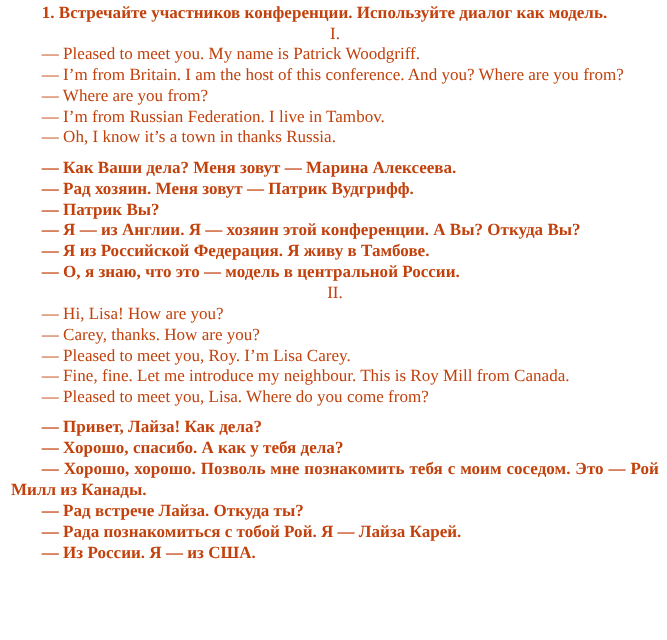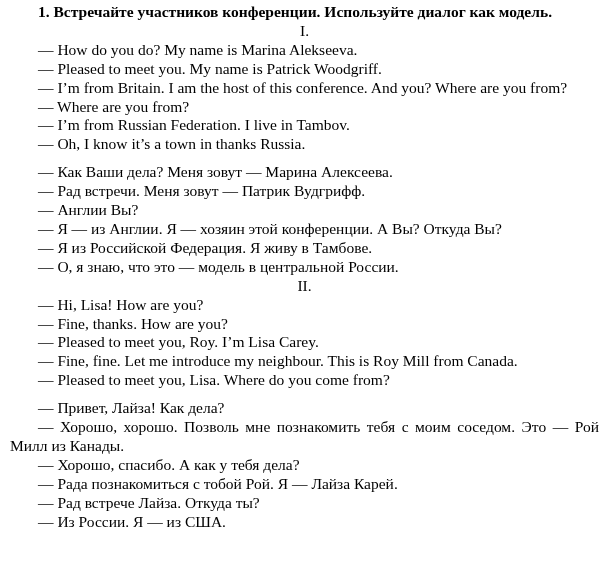--- a/index.html
+++ b/index.html
@@ -6,21 +6,21 @@
     margin: 0;
     padding: 0;
     background: #ffffff;
   }
   .page {
     width: 606px;
     height: 582px;
     box-sizing: border-box;
     padding: 3px 7px 0 10px;
     background: #ffffff;
-    color: #000000;
+    color: #c2410c;
     font-family: "Liberation Serif", serif;
     font-size: 15.5px;
     line-height: 18.9px;
     overflow: hidden;
   }
   .heading {
     margin: 0;
     font-weight: bold;
     text-indent: 28px;
     text-align: justify;
@@ -29,65 +29,65 @@
     margin: 0;
     text-align: center;
   }
   .line {
     margin: 0;
     text-indent: 28px;
     text-align: justify;
   }
   .block-russian {
     margin-top: 9px;
+    font-weight: bold;
   }
 </style>
 </head>
 <body>
 
 <div class="page">
 
   <p class="heading">1. Встречайте участников конференции. Используйте диалог как модель.</p>
 
   <div>
     <p class="marker">I.</p>
 
     <div class="block-english">
-      <p class="line">— How do you do? My name is Marina Alekseeva.</p>
       <p class="line">— Pleased to meet you. My name is Patrick Woodgriff.</p>
       <p class="line">— I’m from Britain. I am the host of this conference. And you? Where are you from?</p>
       <p class="line">— Where are you from?</p>
       <p class="line">— I’m from Russian Federation. I live in Tambov.</p>
       <p class="line">— Oh, I know it’s a town in thanks Russia.</p>
     </div>
 
     <div class="block-russian">
       <p class="line">— Как Ваши дела? Меня зовут — Марина Алексеева.</p>
-      <p class="line">— Рад встречи. Меня зовут — Патрик Вудгрифф.</p>
-      <p class="line">— Англии Вы?</p>
+      <p class="line">— Рад хозяин. Меня зовут — Патрик Вудгрифф.</p>
+      <p class="line">— Патрик Вы?</p>
       <p class="line">— Я — из Англии. Я — хозяин этой конференции. А Вы? Откуда Вы?</p>
       <p class="line">— Я из Российской Федерация. Я живу в Тамбове.</p>
       <p class="line">— О, я знаю, что это — модель в центральной России.</p>
     </div>
   </div>
 
   <div>
     <p class="marker">II.</p>
 
     <div class="block-english">
       <p class="line">— Hi, Lisa! How are you?</p>
-      <p class="line">— Fine, thanks. How are you?</p>
+      <p class="line">— Carey, thanks. How are you?</p>
       <p class="line">— Pleased to meet you, Roy. I’m Lisa Carey.</p>
       <p class="line">— Fine, fine. Let me introduce my neighbour. This is Roy Mill from Canada.</p>
       <p class="line">— Pleased to meet you, Lisa. Where do you come from?</p>
     </div>
 
     <div class="block-russian">
       <p class="line">— Привет, Лайза! Как дела?</p>
+      <p class="line">— Хорошо, спасибо. А как у тебя дела?</p>
       <p class="line">— Хорошо, хорошо. Позволь мне познакомить тебя с моим соседом. Это — Рой Милл из Канады.</p>
-      <p class="line">— Хорошо, спасибо. А как у тебя дела?</p>
+      <p class="line">— Рад встрече Лайза. Откуда ты?</p>
       <p class="line">— Рада познакомиться с тобой Рой. Я — Лайза Карей.</p>
-      <p class="line">— Рад встрече Лайза. Откуда ты?</p>
       <p class="line">— Из России. Я — из США.</p>
     </div>
   </div>
 
 </div>
 
 </body></html>

